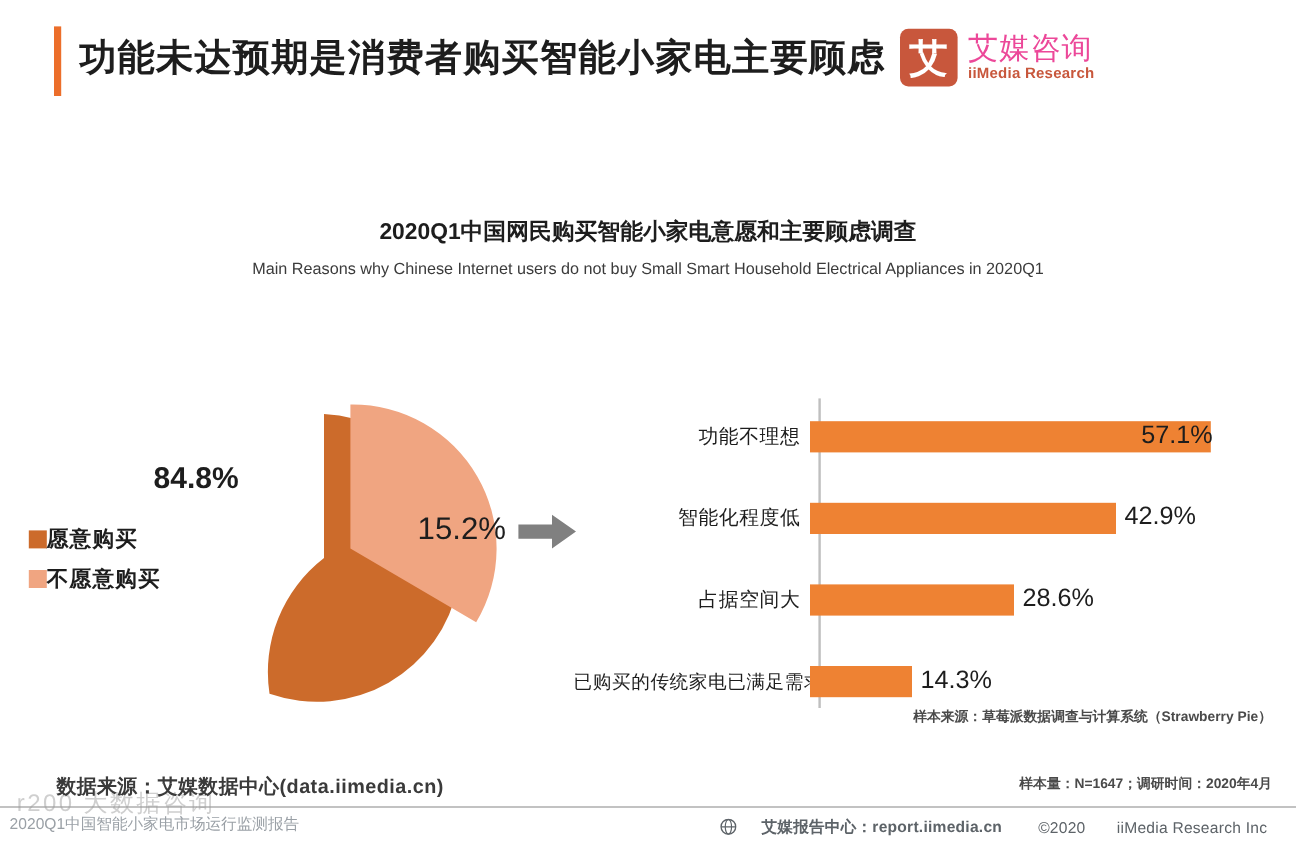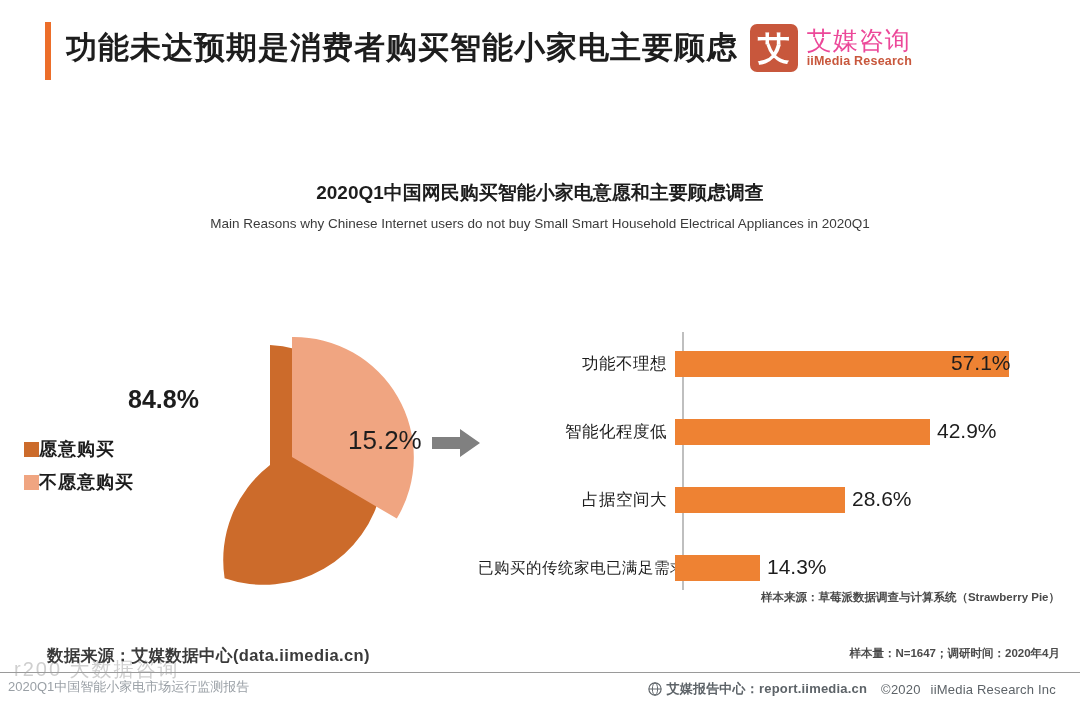--- a/index.html
+++ b/index.html
@@ -104,21 +104,21 @@
   #sample-size {
     position:absolute; right:20px; top:646px; text-align:right;
     font-size:11.5px; font-weight:bold; color:#4a4a4a;
   }
   #footer-rule {
     position:absolute; left:0px; top:672px; width:1080px; height:1px;
     background:#9a9a9a;
   }
   #footer-bar {
     position:absolute; left:0; top:676px; width:1080px; height:26px;
-    display:flex; align-items:center; justify-content:flex-end; gap:0px;
+    display:flex; align-items:center; justify-content:flex-end; gap:16px;
     padding-right:24px;
   }
   #footer-globe {
     width:14px; height:14px; margin-right:5px; flex:0 0 auto;
   }
   .footer-text { font-size:13px; color:#5d6368; letter-spacing:0.2px; white-space:nowrap; }
   #footer-report { font-weight:bold; }
   #footer-copy { margin-left:14px; }
   #footer-inc { margin-left:10px; }
 

